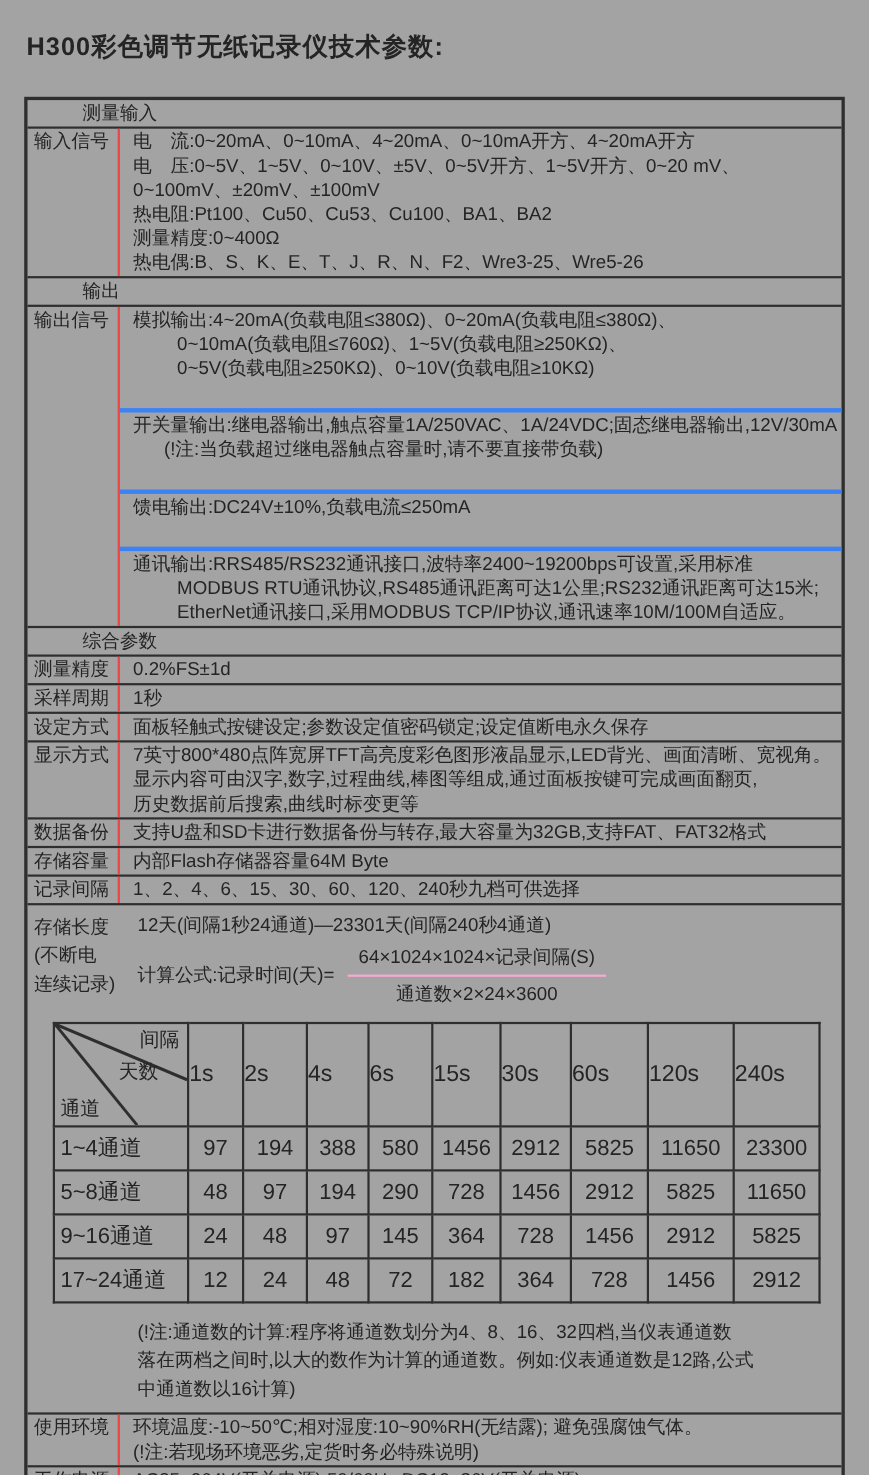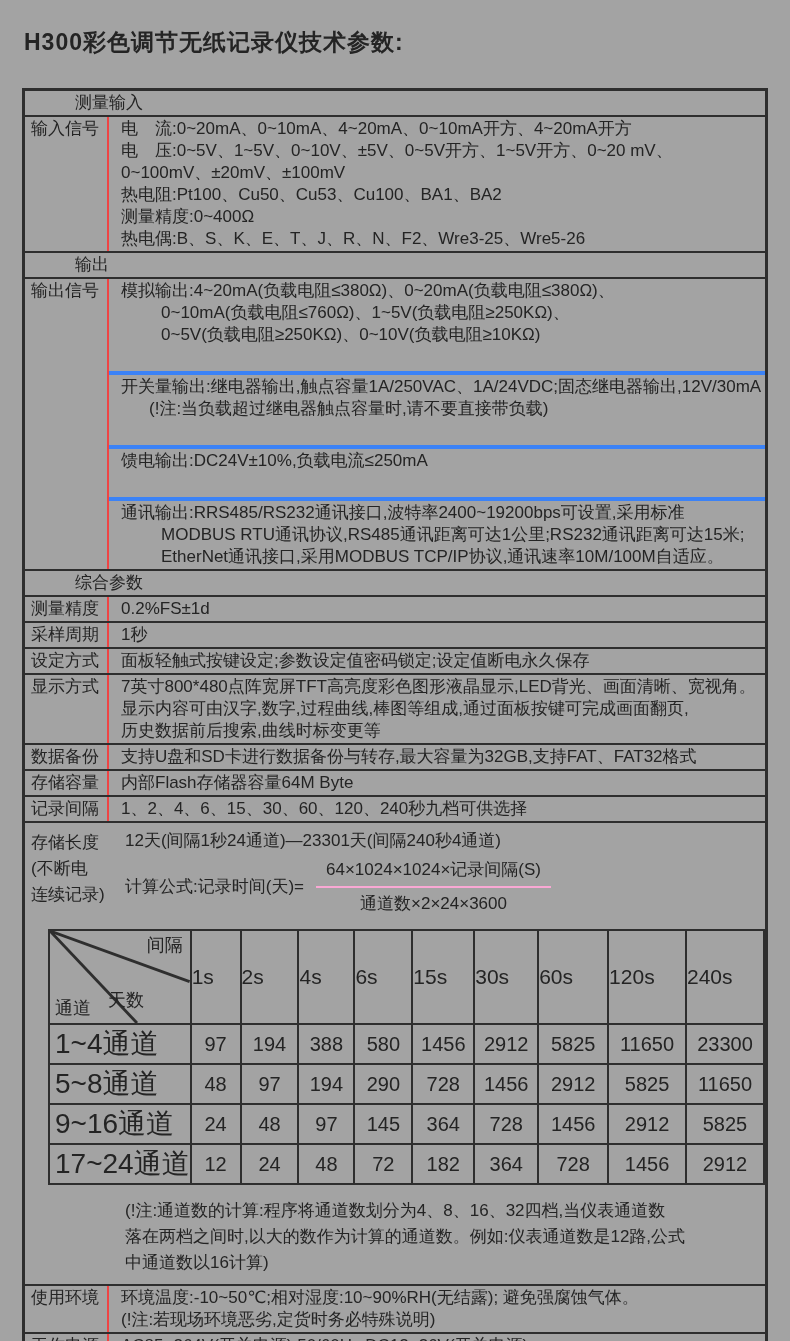--- a/index.html
+++ b/index.html
@@ -50,25 +50,25 @@
   .frac .den { display: block; padding-top: 5px; }
 
   
   table.grid { border-collapse: collapse; table-layout: fixed; margin: 14px 0 0 23px; }
   table.grid th, table.grid td {
     border: 2px solid #2e2e2e; font-weight: 400;
     white-space: nowrap; overflow: hidden;
   }
   table.grid thead th { height: 94px; font-size: 21px; text-align: left; }
   table.grid td { height: 40px; text-align: center; font-size: 20px; }
-  table.grid th.rl { text-align: left; padding-left: 5px; font-size: 28px; height: 40px; }
+  table.grid th.rl { text-align: left; padding-left: 5px; font-size: 20px; height: 40px; }
   th.corner { position: relative; padding: 0; }
   .corner svg { position: absolute; left: 0; top: 0; width: 100%; height: 100%; }
   .corner .c-top { position: absolute; top: 3px; right: 7px; font-size: 18px; }
-  .corner .c-mid { position: absolute; top: 58px; left: 58px; font-size: 18px; }
+  .corner .c-mid { position: absolute; top: 32px; left: 58px; font-size: 18px; }
   .corner .c-bot { position: absolute; bottom: 4px; left: 5px; font-size: 18px; }
 
   .note { margin-left: 100px; margin-top: 13px; line-height: 26px; }
 </style>
 </head>
 <body>
 
 <div class="page">
   <div class="title">H300彩色调节无纸记录仪技术参数:</div>
 

